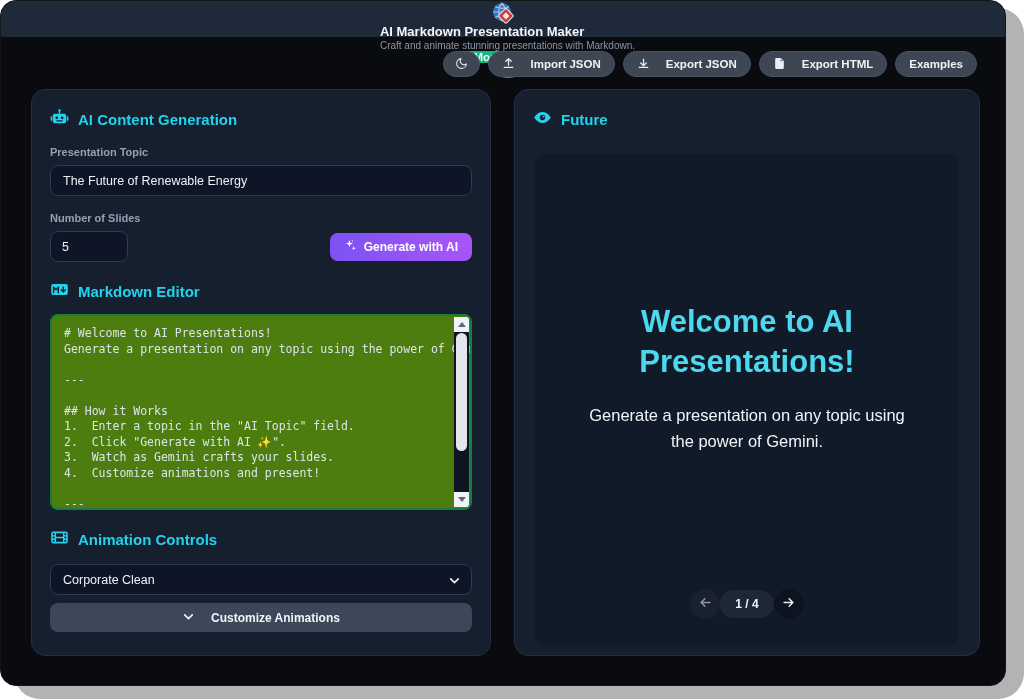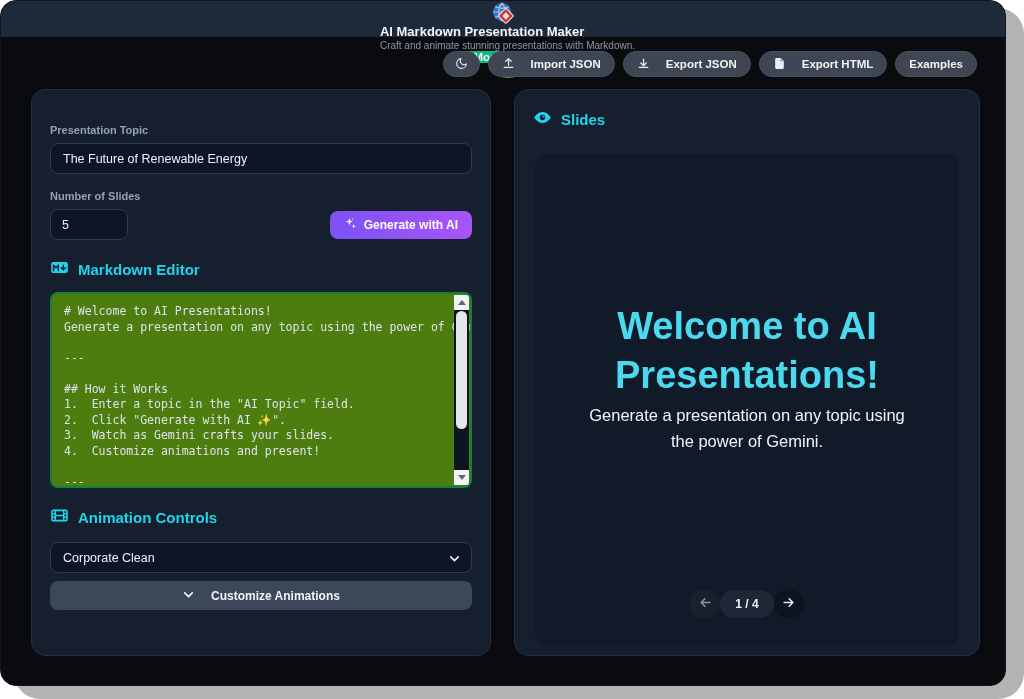--- a/index.html
+++ b/index.html
@@ -48,21 +48,21 @@
 
   
   .select-wrap { position:relative; width:100%; }
   .preset-select { width:100%; height:31px; background:#0e1526; border:1px solid #2c3a57; border-radius:8px; color:#eef2f7; font-size:12.5px; font-family:inherit; padding:0 30px 0 12px; appearance:none; -webkit-appearance:none; outline:none; cursor:pointer; }
   .select-chev { position:absolute; right:11px; top:9px; width:13px; height:13px; color:#e8edf3; pointer-events:none; }
   .customize-btn { width:100%; height:29px; margin-top:8px; background:#3c4759; border:none; border-radius:8px; color:#f1f4f8; font-size:12px; font-weight:bold; font-family:inherit; display:flex; align-items:center; justify-content:center; gap:16px; cursor:pointer; }
   .customize-btn svg { width:13px; height:13px; }
 
   
   .slide { position:absolute; left:20px; right:20px; top:64px; bottom:10px; background:#111a28; border-radius:10px; }
-  .slide-title { position:absolute; top:148px; left:30px; right:30px; text-align:center; color:#4cd8ee; font-size:38px; font-weight:bold; line-height:1.28; }
+  .slide-title { position:absolute; top:148px; left:30px; right:30px; text-align:center; color:#4cd8ee; font-size:31px; font-weight:bold; line-height:1.28; }
   .slide-body { position:absolute; top:248px; left:50%; transform:translateX(-50%); width:330px; color:#f1f5f9; font-size:16.5px; line-height:1.6; text-align:center; }
   .pager { position:absolute; bottom:26px; left:0; right:0; display:flex; align-items:center; justify-content:center; }
   .pager-btn { width:30px; height:30px; border-radius:50%; border:none; display:flex; align-items:center; justify-content:center; cursor:pointer; }
   .pager-btn.prev { background:#19212f; color:#8e97a6; }
   .pager-btn.next { background:#0e141f; color:#e8edf3; }
   .pager-btn svg { width:15px; height:15px; }
   .page-badge { height:28px; padding:0 15px; background:#1e2735; border-radius:14px; color:#eef2f7; font-size:12px; font-weight:bold; display:flex; align-items:center; }
 
   .mt14 { margin-top:14px; } .mt16 { margin-top:16px; } .mt12 { margin-top:12px; } .mt18 { margin-top:18px; }
 </style>
@@ -121,20 +121,37 @@
             </svg>
         </span>
         <span>Export HTML</span>
       </button>
       <button class="tbtn">
         <span>Examples</span>
       </button>
     </div>
 
     <div class="panel panel-left">
+      <div class="h2">
+        <span>
+          <svg viewBox="0 0 24 24" width="19" height="19">
+            <g fill="currentColor">
+              <circle cx="12" cy="3.2" r="1.6"></circle>
+              <rect x="11.2" y="4.2" width="1.6" height="3.2"></rect>
+              <rect x="3.6" y="7.2" width="16.8" height="12" rx="2.4"></rect>
+              <rect x="0.8" y="10.5" width="2" height="5.5" rx="1"></rect>
+              <rect x="21.2" y="10.5" width="2" height="5.5" rx="1"></rect>
+            </g>
+            <circle cx="8.6" cy="12.4" r="1.7" fill="#161f2e"></circle>
+            <circle cx="15.4" cy="12.4" r="1.7" fill="#161f2e"></circle>
+            <rect x="8" y="15.6" width="8" height="1.4" rx="0.7" fill="#161f2e"></rect>
+          </svg>
+        </span>
+        <span>AI Content Generation</span>
+      </div>
 
       <div class="field-label mt16">Presentation Topic</div>
       <input class="text-input" type="text" value="The Future of Renewable Energy" style="">
 
       <div class="field-label mt16">Number of Slides</div>
       <div class="row">
         <input class="num-input" type="text" value="5" style="">
         <button class="generate-btn">
           <span>
             <svg viewBox="0 0 24 24" width="13" height="13" fill="#fff">
@@ -223,21 +240,21 @@
 
     <div class="panel panel-right">
       <div class="h2">
         <span>
           <svg viewBox="0 0 24 24" width="19" height="19">
             <path d="M1.5 12S5.5 5 12 5s10.5 7 10.5 7-4 7-10.5 7S1.5 12 1.5 12z" fill="currentColor"></path>
             <circle cx="12" cy="12" r="3.4" fill="#161f2e"></circle>
             <circle cx="13.2" cy="10.8" r="1.1" fill="currentColor"></circle>
           </svg>
         </span>
-        <span>Slides</span>
+        <span>Future</span>
       </div>
 
       <div class="slide">
         <div class="slide-title">Welcome to AI Presentations!</div>
         <div class="slide-body">Generate a presentation on any topic using the power of Gemini.</div>
 
         <div class="pager">
           <button class="pager-btn prev">
             <span>
               <svg viewBox="0 0 24 24" width="15" height="15" fill="none" stroke="currentColor" stroke-width="2.4" stroke-linecap="round" stroke-linejoin="round">

